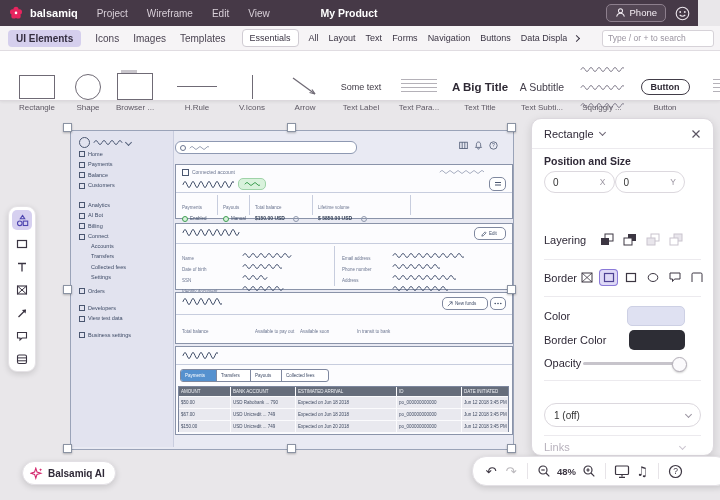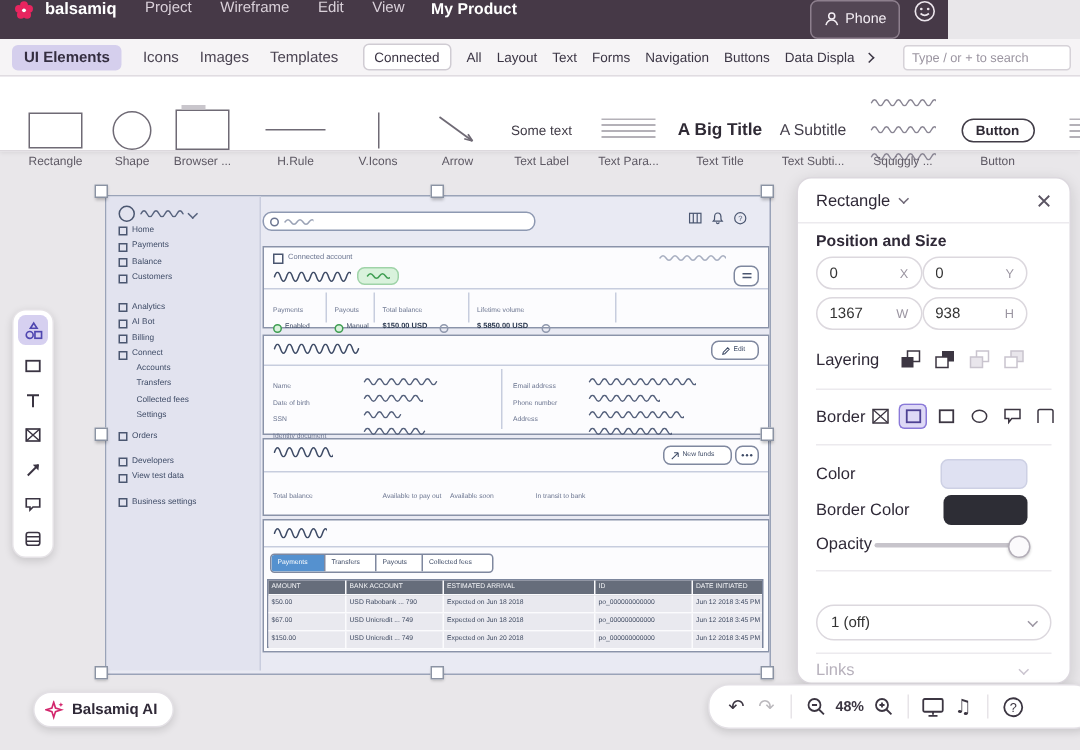--- a/index.html
+++ b/index.html
@@ -1,20 +1,20 @@
 <!DOCTYPE html>
 <html><head>
 <meta charset="utf-8">
 <style>
   html,body{margin:0;padding:0;background:#2a2a2e}
   .app{position:relative;width:720px;height:500px;background:#e9e7ea;font-family:"Liberation Sans","DejaVu Sans",sans-serif;overflow:hidden}
   .flex{display:flex;align-items:center}
 
   
-  .topbar{position:absolute;left:0;top:0;width:632px;height:26px;background:#463947;display:flex;color:#ece5ec;z-index:30}
+  .topbar{position:absolute;left:0;top:0;width:698px;height:26px;background:#463947;display:flex;align-items:center;color:#ece5ec;z-index:30}
   .brand{font-size:11px;font-weight:700;color:#fff;margin-left:7px}
   .menu{font-size:10px;color:#d9d0d9;margin-left:19px;cursor:default}
   .doc-title{position:absolute;left:50%;transform:translateX(-50%);font-size:10.5px;font-weight:700;color:#fff}
   .share{display:flex;align-items:center;gap:4px;border:1px solid #8d7f8d;background:rgba(255,255,255,.07);border-radius:5px;padding:2px 8px 3px;font-size:9.5px;color:#f4eef4;margin-left:auto}
   .avatar{margin:0 8px 0 9px;display:flex}
 
   
   .tabbar{position:absolute;left:0;top:26px;width:720px;height:24px;background:#f6f4f6;border-bottom:1px solid #e0dce1;display:flex;align-items:center;z-index:29}
   .ltab{font-size:10px;color:#4b4452;margin-left:14px;white-space:nowrap}
   .ltab.active{background:#d5cfed;border-radius:4px;padding:3px 8px;margin-left:8px;color:#342e40;font-weight:700}
@@ -141,21 +141,21 @@
           <path d="M4.7,9 Q7.5,11.4 10.3,9" fill="none" stroke="#ece5ec" stroke-width="1.1"></path>
         </svg>
     </span>
   </div>
 
   <div class="tabbar">
     <span class="ltab active">UI Elements</span>
     <span class="ltab">Icons</span>
     <span class="ltab">Images</span>
     <span class="ltab">Templates</span>
-    <span class="cat active">Connected</span>
+    <span class="cat active">Essentials</span>
     <span class="cat">All</span>
     <span class="cat">Layout</span>
     <span class="cat">Text</span>
     <span class="cat">Forms</span>
     <span class="cat">Navigation</span>
     <span class="cat">Buttons</span>
     <span class="cat clip">Data Displa</span>
     <span class="scrollchv">
         <i class="chv r"></i>
       </span>
@@ -685,30 +685,20 @@
     <div class="irow" style="top:52px;justify-content:space-between">
       <span class="iinput">
         <input value="0" style="">
           <span class="iunit">X</span>
       </span>
       <span class="iinput">
         <input value="0" style="">
           <span class="iunit">Y</span>
       </span>
     </div>
-    <div class="irow" style="top:79px;justify-content:space-between">
-      <span class="iinput">
-        <input value="1367" style="">
-          <span class="iunit">W</span>
-      </span>
-      <span class="iinput">
-        <input value="938" style="">
-          <span class="iunit">H</span>
-      </span>
-    </div>
 
     <div class="irow" style="top:112px">
       <span>Layering</span>
       <span style="margin-left:auto;display:flex;gap:4px">
         <span class="ibtn">
             <svg width="14" height="13" viewBox="0 0 14 13">
               <rect x="5" y="1" width="8" height="7" fill="#fff" stroke="#3c3642"></rect>
               <rect x="1" y="5" width="8" height="7" fill="#3c3642"></rect>
             </svg>
           </span>

